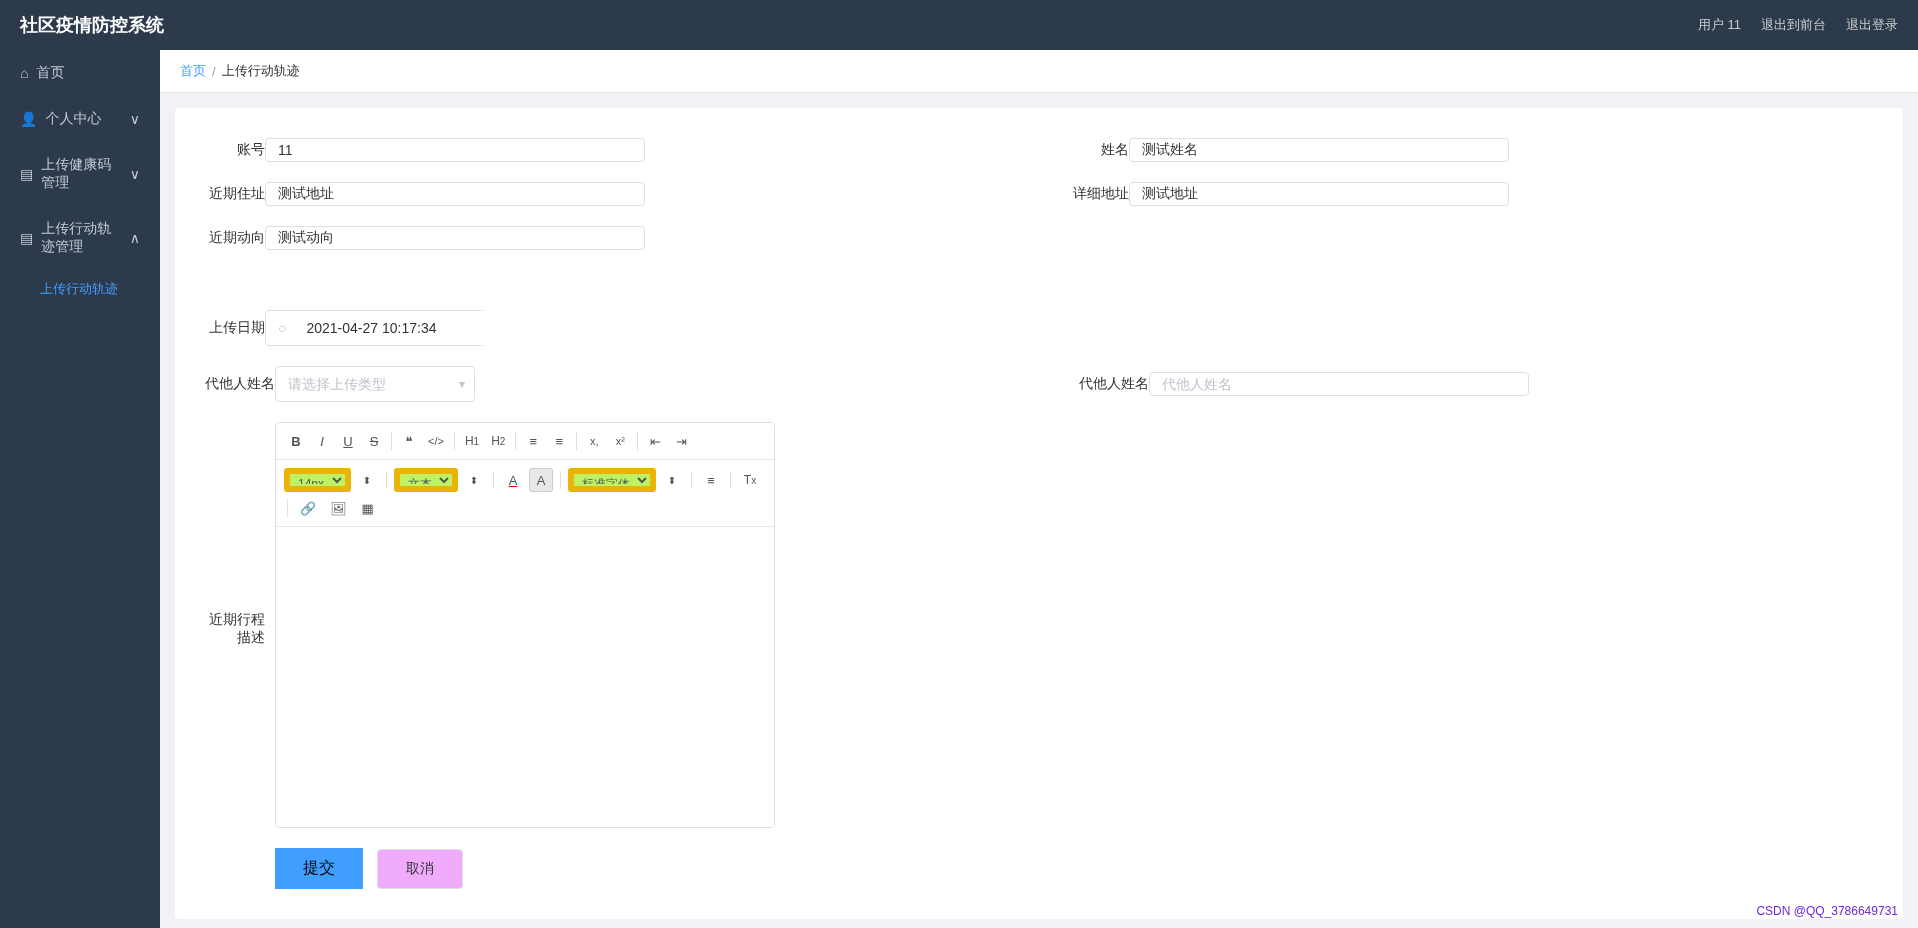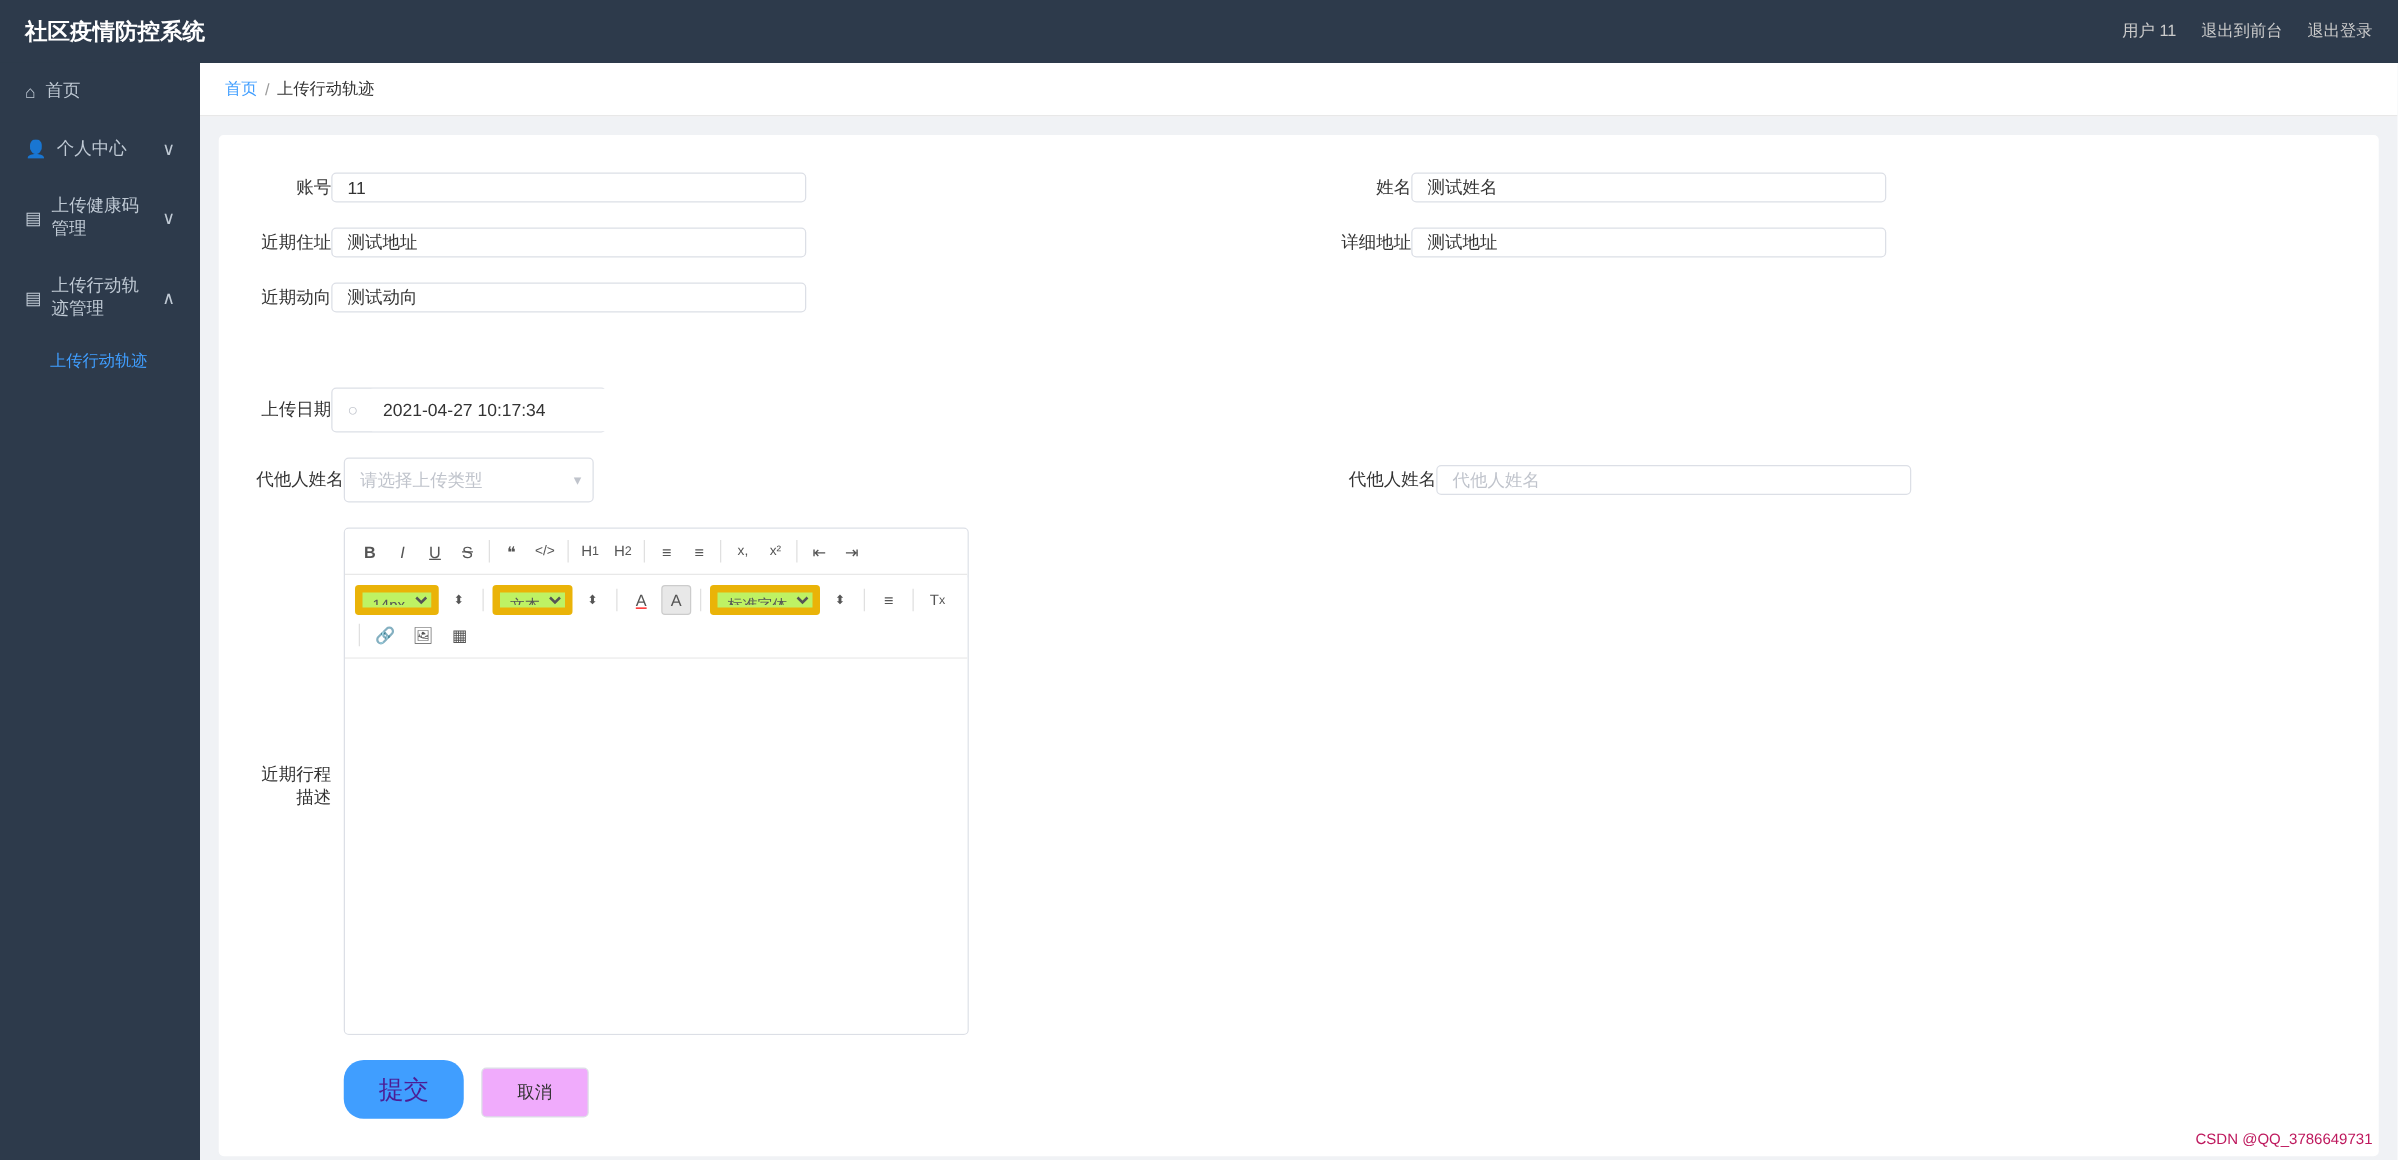--- a/index.html
+++ b/index.html
@@ -235,25 +235,25 @@
     .toolbar-row2 {
       display: flex;
       align-items: center;
       gap: 4px;
       margin-top: 2px;
     }
 
     
     .btn-submit {
       background: #409eff;
-      color: #4c1d95;
+      color: #000000;
       border: none;
-      border-radius: 16px;
+      border-radius: 0;
       padding: 10px 28px;
-      font-size: 20px;
+      font-size: 16px;
       cursor: pointer;
     }
     .btn-cancel {
       background: #f0abfc;
       color: #333;
       border: 1px solid #dcdfe6;
       border-radius: 4px;
       padding: 10px 28px;
       font-size: 14px;
       cursor: pointer;
@@ -263,21 +263,21 @@
     .form-actions {
       margin-top: 20px;
       padding-left: 0;
     }
 
     
     .watermark {
       position: fixed;
       bottom: 10px;
       right: 20px;
-      color: #be185d;
+      color: #6d28d9;
       font-size: 12px;
     }
 
     .left-col, .right-col {
       flex: 1;
       display: flex;
       flex-direction: column;
       gap: 20px;
     }
     .two-col {

